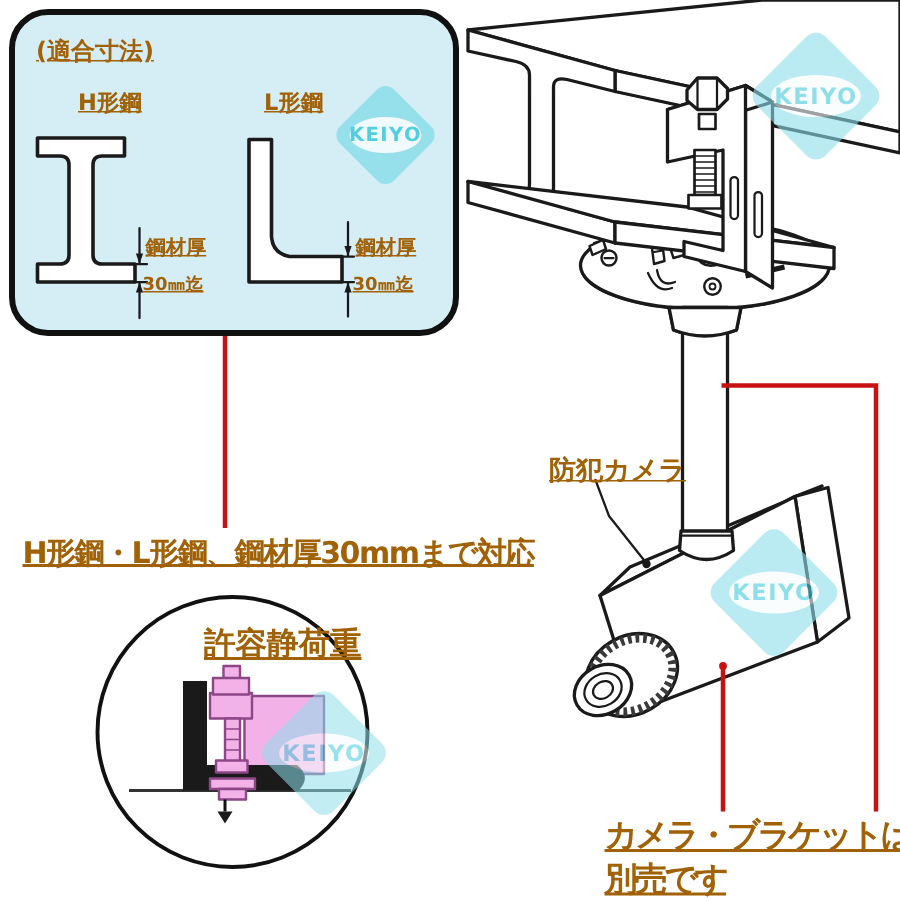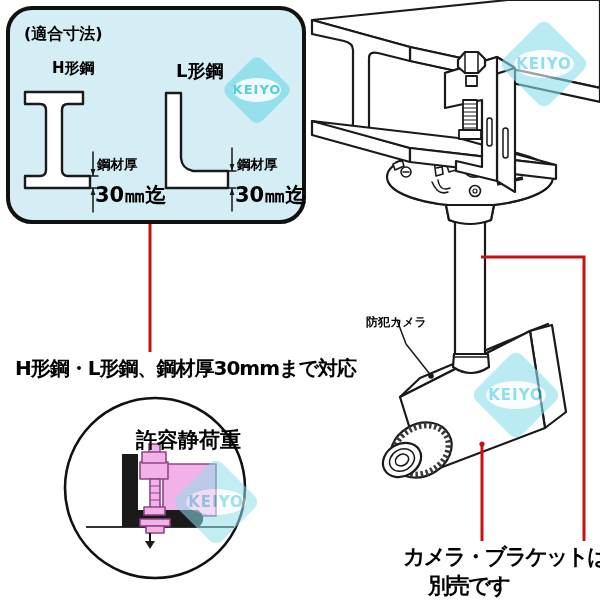--- a/index.html
+++ b/index.html
@@ -1,32 +1,32 @@
 <!DOCTYPE html>
 <html><head>
 <meta charset="utf-8">
 <style>
   html,body{margin:0;padding:0;background:#fff;}
   .stage{position:relative;width:600px;height:600px;background:#ffffff;overflow:hidden;
          font-family:"DejaVu Sans","Liberation Sans",sans-serif;color:#111;}
   .stage svg{position:absolute;left:0;top:0;}
-  .txt{position:absolute;white-space:nowrap;color:#000000;}
+  .txt{position:absolute;white-space:nowrap;color:#a16207;text-decoration:underline;}
   .spec-title{left:24px;top:24px;font-size:16px;font-weight:700;}
   .h-label{left:52px;top:59px;font-size:15px;font-weight:700;}
-  .l-label{left:176px;top:59px;font-size:18px;font-weight:700;}
+  .l-label{left:176px;top:59px;font-size:15px;font-weight:700;}
   .thk-lbl{font-size:13.5px;font-weight:700;}
-  .thk-val{font-size:21px;font-weight:700;}
+  .thk-val{font-size:12px;font-weight:700;}
   .thk-lbl.h{left:97px;top:156px;} .thk-val.h{left:95px;top:181px;}
   .thk-lbl.l{left:237px;top:156px;} .thk-val.l{left:235px;top:181px;}
   .support-note{left:3px;top:355px;font-size:20px;font-weight:800;letter-spacing:-1px;margin-left:12px;}
-  .load-title{left:96px;top:426px;font-size:21px;font-weight:800;padding-left:40px;}
+  .load-title{left:96px;top:415px;font-size:21px;font-weight:800;padding-left:40px;}
   .load-value{left:99px;top:545px;font-size:20px;font-weight:700;}
-  .camera-label{left:366px;top:314px;font-size:12px;font-weight:700;}
+  .camera-label{left:366px;top:301px;font-size:18px;font-weight:700;}
   .sold1{left:403px;top:542px;font-size:22px;font-weight:800;letter-spacing:-2px;}
-  .sold2{left:403px;top:571px;font-size:22px;font-weight:800;letter-spacing:-2px;margin-left:25px;}
+  .sold2{left:403px;top:571px;font-size:22px;font-weight:800;letter-spacing:-2px;}
   .art{stroke:#1a1a1a;stroke-width:2.2;fill:#ffffff;stroke-linejoin:round;stroke-linecap:round;}
   .thin{stroke:#1a1a1a;stroke-width:1.5;fill:none;stroke-linejoin:round;stroke-linecap:round;}
   .fillink{fill:#1a1a1a;stroke:none;}
   .pink{fill:#f2b2e8;stroke:#8d4686;stroke-width:1.6;stroke-linejoin:round;}
   .redline{stroke:#c81212;stroke-width:3;fill:none;}
   .logo-d{fill:#8fdfeb;}
   .logo-t{fill:#45cbdd;font-weight:bold;letter-spacing:1px;}
 </style>
 </head>
 <body>

